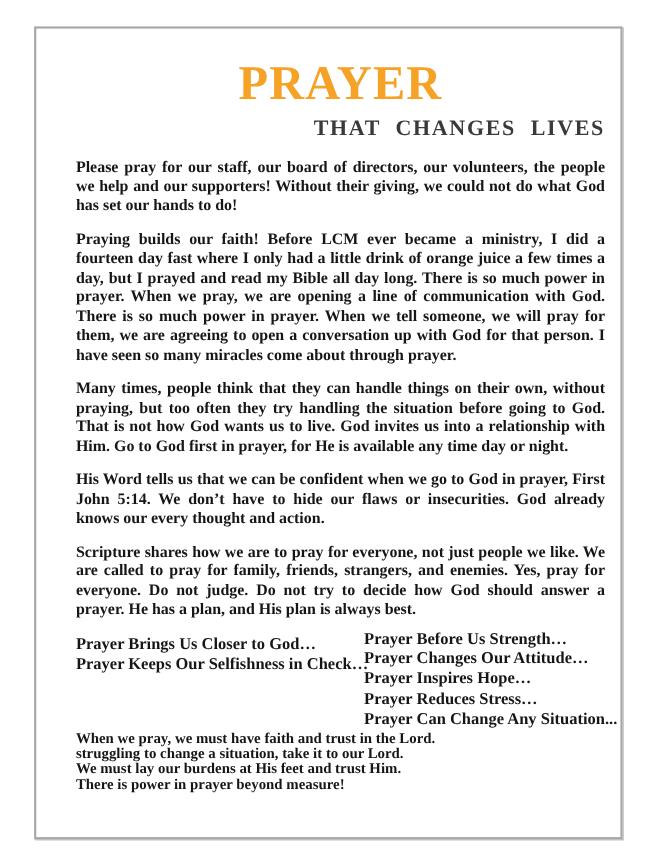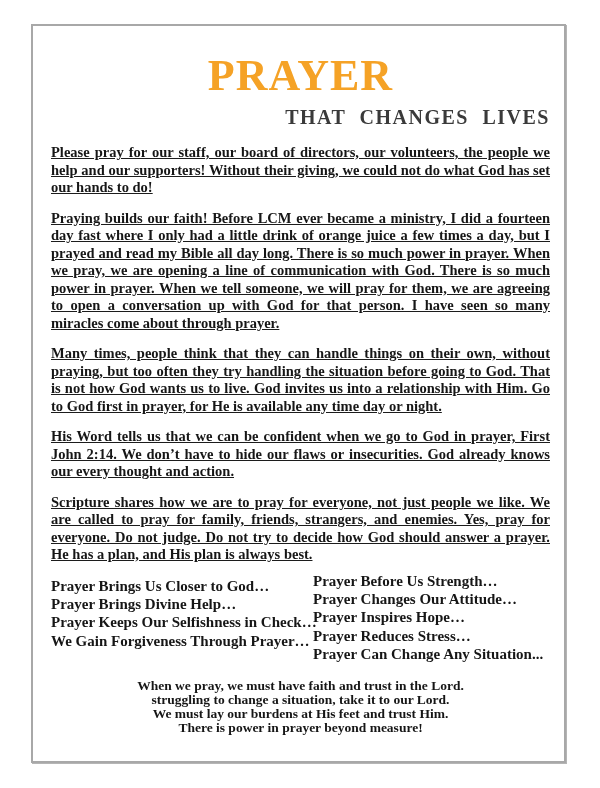--- a/index.html
+++ b/index.html
@@ -19,20 +19,21 @@
   .frame {
     position: absolute;
     left: 31px;
     top: 24px;
     width: 535px;
     height: 739px;
     border: 2px solid #a8a8a8;
     box-shadow: 1px 1px 0 #b5b5b5;
     box-sizing: border-box;
     background: #ffffff;
+    padding-left: 18px;
   }
   .content {
     padding: 28px 14px 0 18px;
   }
   .title {
     margin: 0;
     text-align: center;
     font-size: 44px;
     line-height: 1.0;
     font-weight: bold;
@@ -44,21 +45,20 @@
     text-align: right;
     font-size: 20px;
     line-height: 1.0;
     font-weight: bold;
     letter-spacing: 1.5px;
     word-spacing: 7px;
     color: #3a3a3a;
   }
   .paragraphs {
     margin-top: 17px;
-    text-decoration: underline;
   }
   .paragraphs p {
     margin: 0 0 13px 0;
     font-size: 14.5px;
     line-height: 17.5px;
     font-weight: bold;
     text-align: justify;
     color: #161616;
   }
   .benefits {
@@ -74,22 +74,21 @@
     margin-top: -5px;
   }
   .benefit-item {
     font-size: 15px;
     line-height: 18.4px;
     font-weight: bold;
     white-space: nowrap;
     color: #161616;
   }
   .closing {
-    margin-top: 15px;
-    text-align: center;
+    text-align: left;
   }
   .closing-line {
     font-size: 13.5px;
     line-height: 14.3px;
     font-weight: bold;
     color: #161616;
   }
 </style>
 </head>
 <body>
@@ -98,30 +97,28 @@
   <div class="frame">
     <div class="content">
 
       <h1 class="title">PRAYER</h1>
       <h2 class="subtitle">THAT CHANGES LIVES</h2>
 
       <div class="paragraphs">
         <p>Please pray for our staff, our board of directors, our volunteers, the people we help and our supporters!  Without their giving, we could not do what God has set our hands to do!</p>
         <p>Praying builds our faith!  Before LCM ever became a ministry, I did a fourteen day fast where I only had a little drink of orange juice a few times a day, but I prayed and read my Bible all day long.  There is so much power in prayer. When we pray, we are opening a line of communication with God. There is so much power in prayer. When we tell someone, we will pray for them, we are agreeing to open a conversation up with God for that person.  I have seen so many miracles come about through prayer.</p>
         <p>Many times, people think that they can handle things on their own, without praying, but too often they try handling the situation before going to God.  That is not how God wants us to live.  God invites us into a relationship with Him.  Go to God first in prayer, for He is available any time day or night.</p>
-        <p>His Word tells us that we can be confident when we go to God in prayer, First John 2:14.  We don’t have to hide our flaws or insecurities.  God already knows our every thought and action.</p>
+        <p>His Word tells us that we can be confident when we go to God in prayer, First John 5:14.  We don’t have to hide our flaws or insecurities.  God already knows our every thought and action.</p>
         <p>Scripture shares how we are to pray for everyone, not just people we like.  We are called to pray for family, friends, strangers, and enemies. Yes, pray for everyone.  Do not judge.  Do not try to decide how God should answer a prayer.  He has a plan, and His plan is always best.</p>
       </div>
 
       <div class="benefits">
         <div class="benefits-col-left">
           <div class="benefit-item">Prayer Brings Us Closer to God…</div>
-          <div class="benefit-item">Prayer Brings Divine Help…</div>
           <div class="benefit-item">Prayer Keeps Our Selfishness in Check…</div>
-          <div class="benefit-item">We Gain Forgiveness Through Prayer…</div>
         </div>
         <div class="benefits-col-right">
           <div class="benefit-item">Prayer Before Us Strength…</div>
           <div class="benefit-item">Prayer Changes Our Attitude…</div>
           <div class="benefit-item">Prayer Inspires Hope…</div>
           <div class="benefit-item">Prayer Reduces Stress…</div>
           <div class="benefit-item">Prayer Can Change Any Situation...</div>
         </div>
       </div>
 

